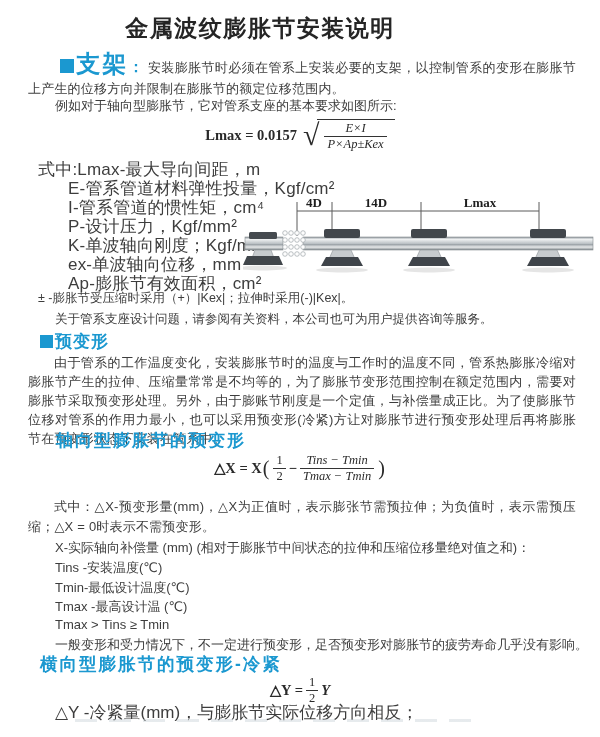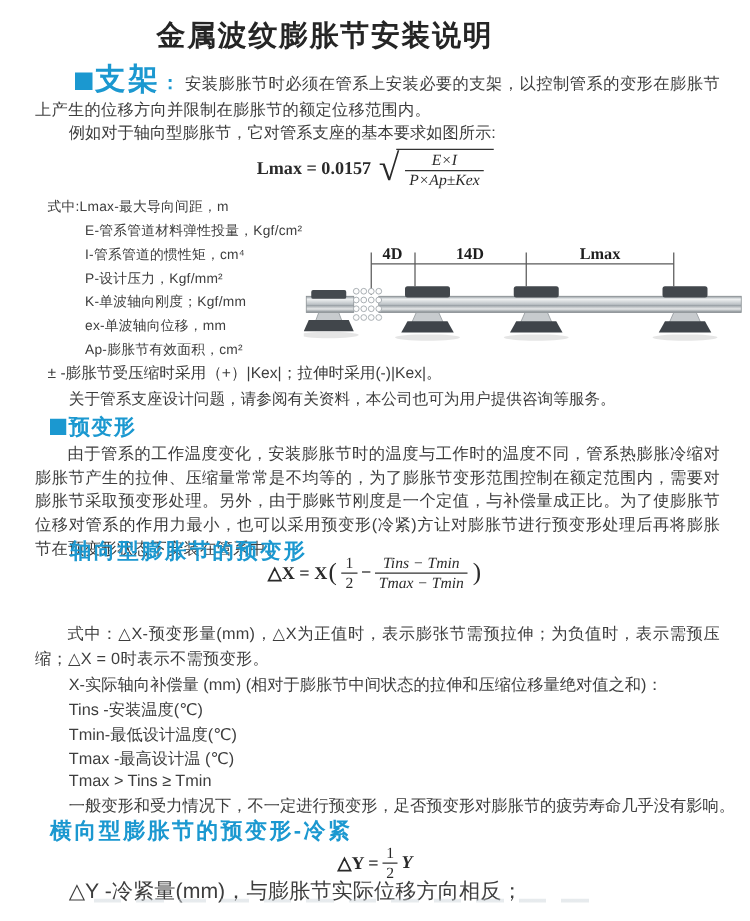--- a/index.html
+++ b/index.html
@@ -24,37 +24,37 @@
   .h-inline { font-size:24px; font-weight:bold; letter-spacing:2px; }
   .h-inline-colon { font-size:15px; font-weight:bold; }
 
   .example-line { top:97px; left:55px; font-size:13px; }
 
   
   .formula { font-family:Liberation Serif, serif; color:#2a2a2a;
     display:flex; align-items:center; justify-content:center; }
   .f-row { left:0; width:600px; }
   .f1 { top:119px; }
-  .f2 { top:444px; }
+  .f2 { top:454px; }
   .f3 { top:676px; }
   .f-main { font-size:14.5px; font-weight:bold; }
   .f-it { font-style:italic; }
   .paren { font-size:20px; font-weight:normal; padding:0 1px; }
   .frac { display:inline-flex; flex-direction:column; text-align:center;
     vertical-align:middle; margin:0 3px; }
   .frac .num { padding:0 3px 1px; border-bottom:1px solid #333; font-size:12.5px; line-height:13px; }
   .frac .den { padding:1px 3px 0; font-size:12.5px; line-height:13px; }
   .frac.it .num,.frac.it .den { font-style:italic; }
   .sqrt { display:inline-flex; align-items:flex-start; margin-left:6px; }
   .radical { font-size:30px; line-height:30px; font-weight:normal; transform:translateY(1px); margin-right:-2px; }
   .radicand { border-top:1.4px solid #333; padding:2px 5px 0 4px; }
 
   
   .vars { top:158px; left:38px; }
-  .vline { height:19px; font-size:11px; letter-spacing:.2px; white-space:nowrap; }
+  .vline { height:19px; font-size:17px; letter-spacing:.2px; white-space:nowrap; }
   .vline.ind { margin-left:30px; }
   .sign-note { top:290px; left:38px; font-size:12.5px; white-space:nowrap; }
   .consult-note { top:311px; left:55px; font-size:12.5px; white-space:nowrap; }
 
   
   .diagram { top:196px; left:243px; }
 
   
   .h-predeform { top:330px; left:40px; font-size:17px; font-weight:bold; letter-spacing:1px; }
   .p-predeform { top:353px; left:28px; width:548px; text-indent:2em; line-height:19px; }

